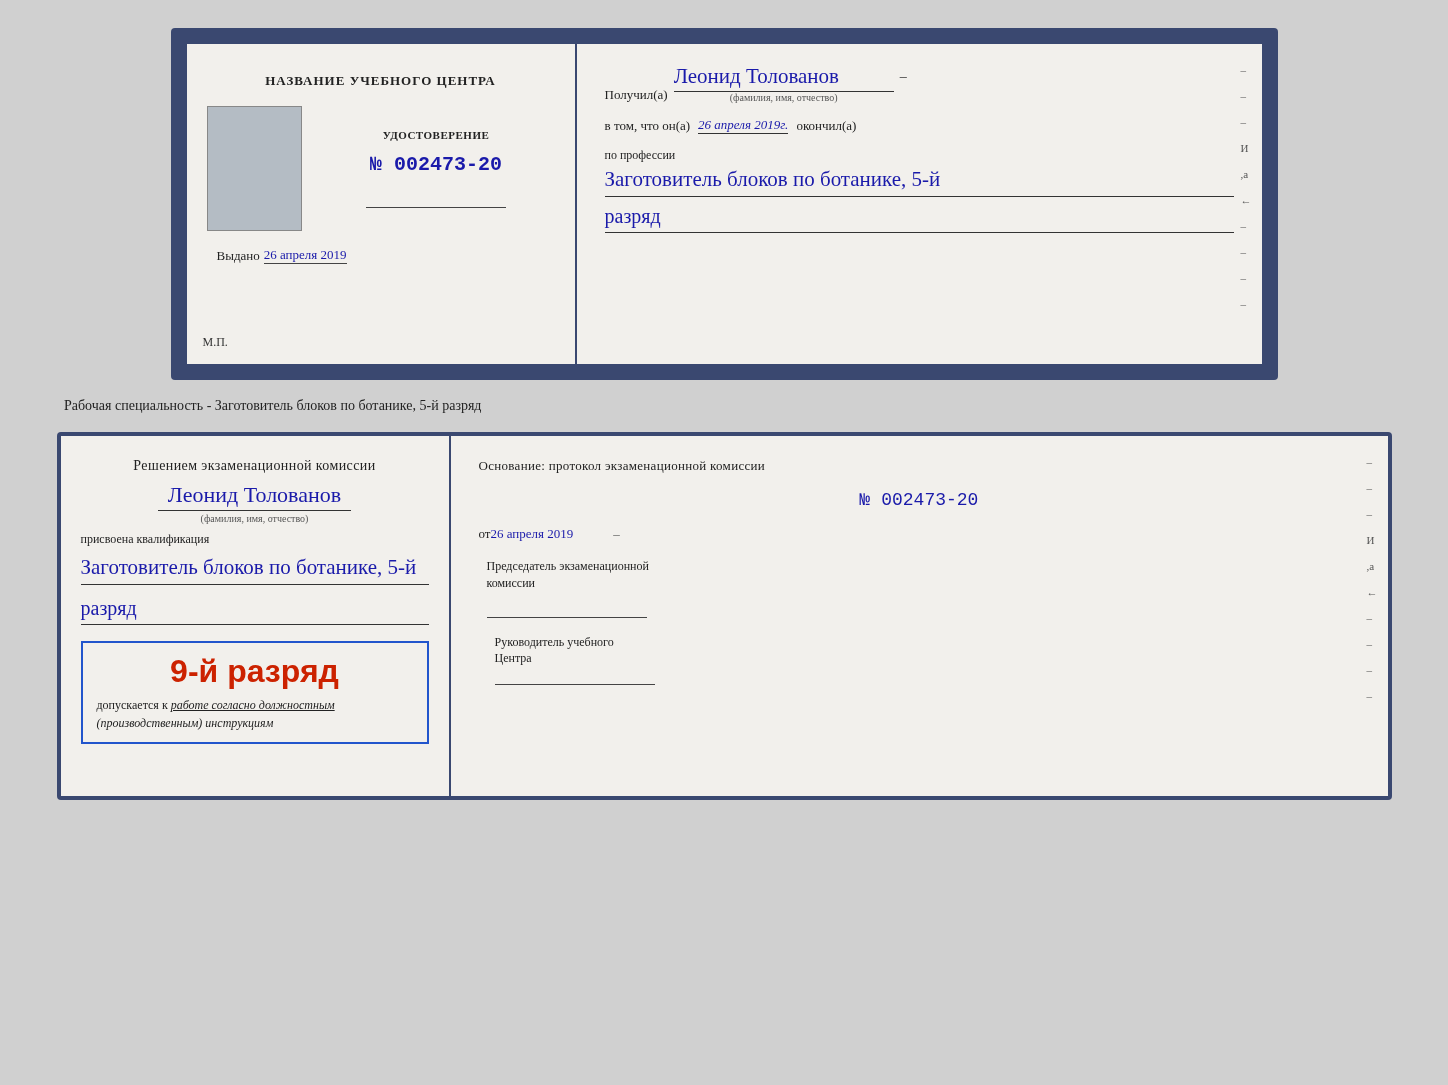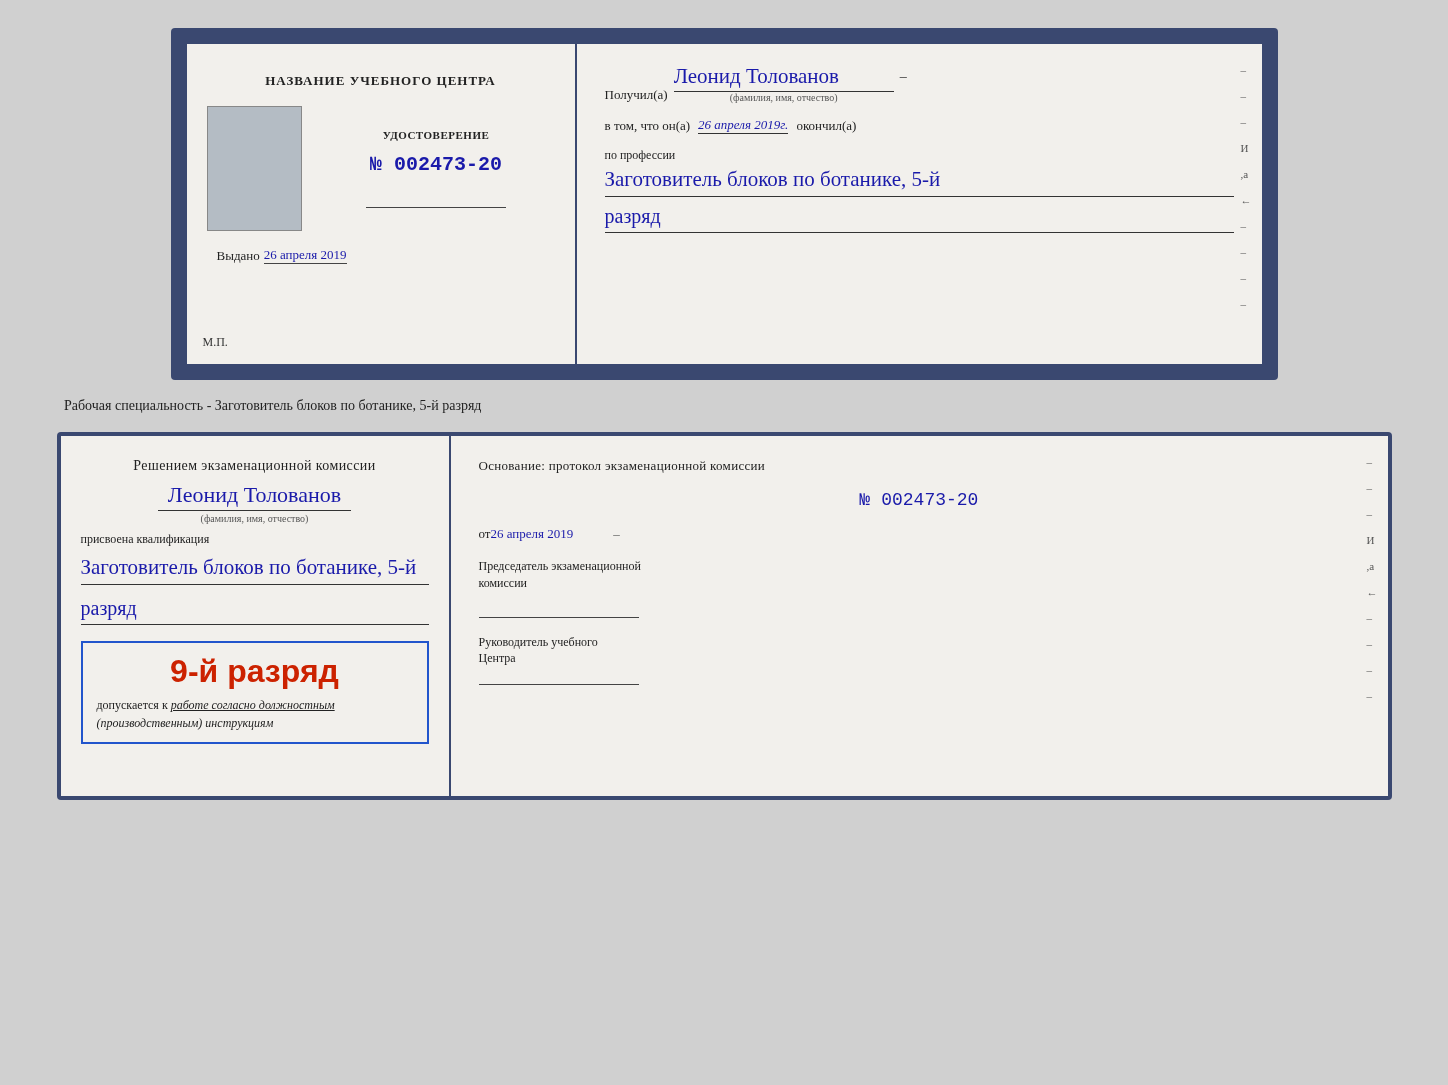--- a/index.html
+++ b/index.html
@@ -125,30 +125,30 @@
       </div>
 
       <div style="font-size:13px; color:#222; letter-spacing:0.3px;">Основание: протокол экзаменационной комиссии</div>
       <div style="font-size:18px; color:#1a1aaa; font-family:'Courier New',monospace; text-align:center;">№  002473-20</div>
       <div style="display:flex; align-items:center; gap:0; font-size:13px; color:#222;">
         <span>от</span>
         <span style="color:#1a1aaa;">26 апреля 2019</span>
         <span style="color:#555; margin-left:40px;">–</span>
       </div>
 
-      <div style="display:flex; flex-direction:column; gap:8px;">
+      <div style="display:flex; flex-direction:column; gap:8px;margin-left:8px;">
         <div style="font-size:12px; color:#222; line-height:1.4;">
           <span>Председатель экзаменационной</span>
           <br>
           <span>комиссии</span>
         </div>
         <div style="width:160px; border-bottom:1px solid #444; height:18px;"></div>
       </div>
 
-      <div style="display:flex; flex-direction:column; ">
+      <div style="display:flex; flex-direction:column; margin-left:16px;">
         <div style="font-size:12px; color:#222; line-height:1.4;">
           <span>Руководитель учебного</span>
           <br>
           <span>Центра</span>
         </div>
         <div style="width:160px; border-bottom:1px solid #444; height:18px;"></div>
       </div>
 
     </div>
   </div>

